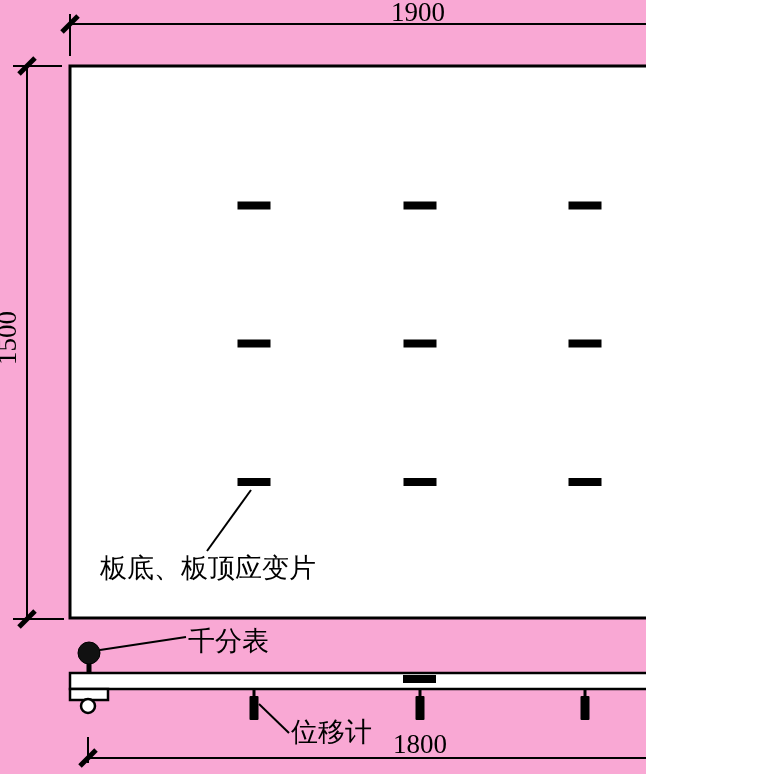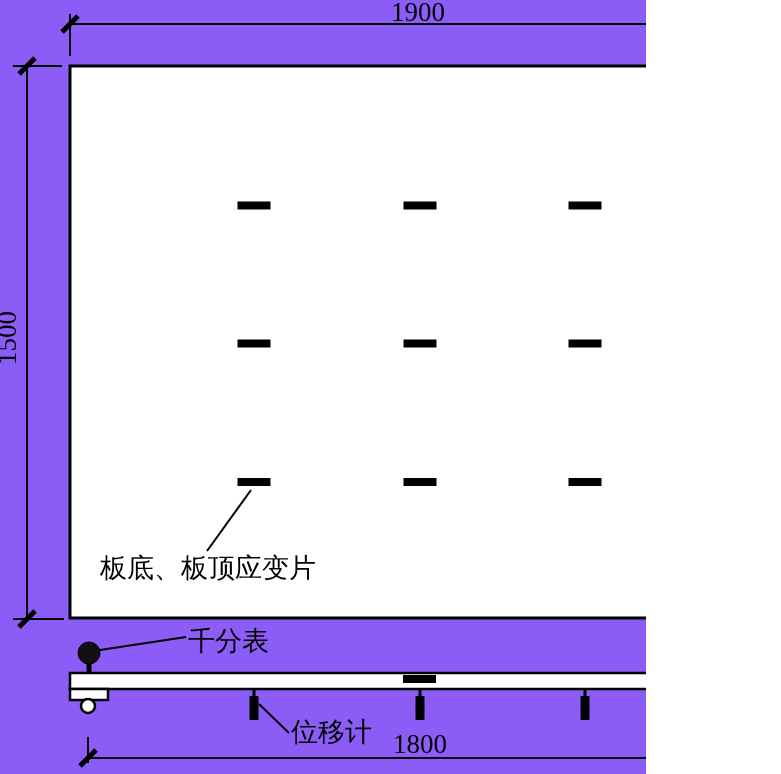--- a/index.html
+++ b/index.html
@@ -4,21 +4,21 @@
 <style>
   html, body {
     margin: 0;
     padding: 0;
     background: #ffffff;
   }
   .canvas {
     position: relative;
     width: 646px;
     height: 774px;
-    background: #8b5cf6;
+    background: #f9a8d4;
     font-family: "Liberation Serif", serif;
     overflow: hidden;
   }
   svg { display: block; }
   .dim-text {
     font-family: "Liberation Serif", serif;
     font-size: 27px;
     fill: #000000;
   }
   .cjk-text {

